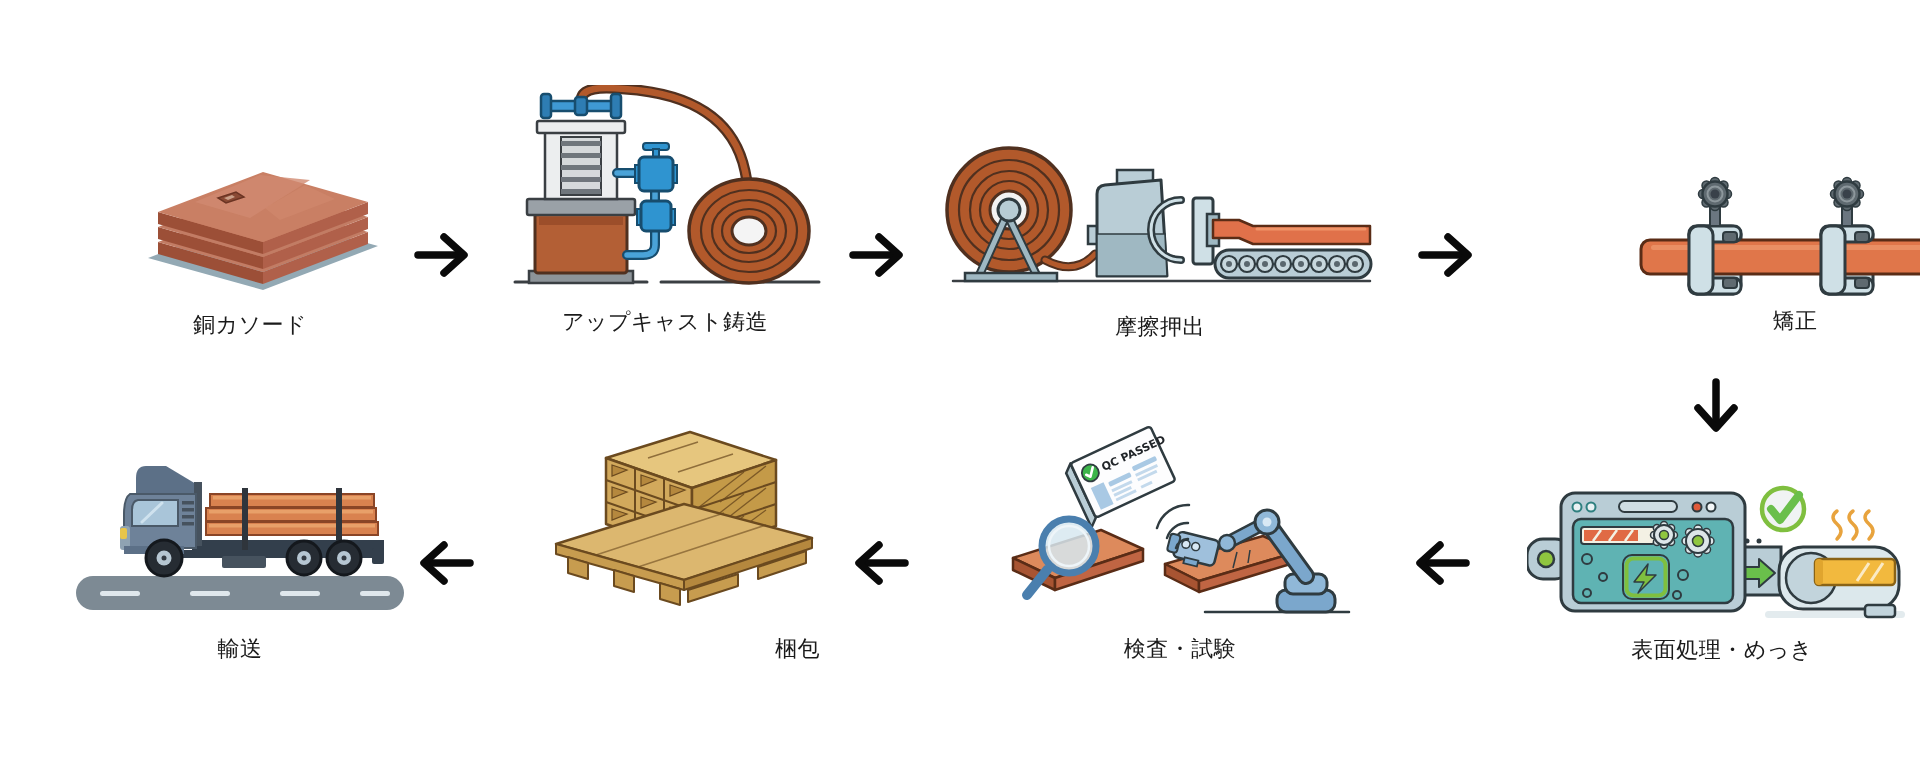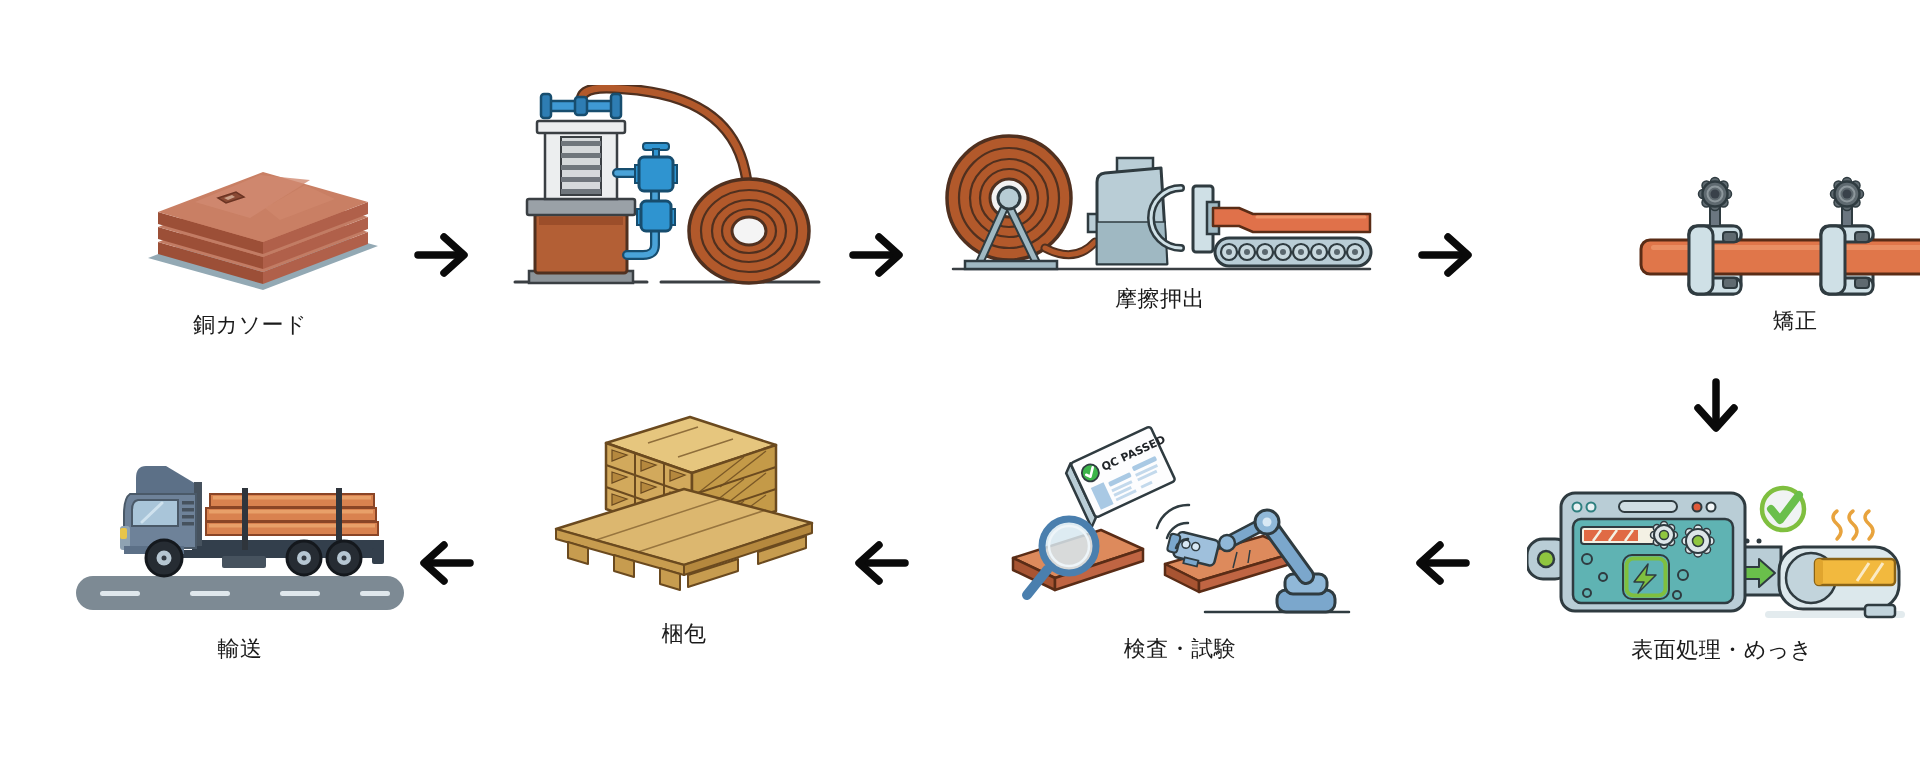--- a/index.html
+++ b/index.html
@@ -96,30 +96,31 @@
         <rect x="136" y="116" width="30" height="30" rx="5" fill="#2f94d0" stroke="#174d6e" stroke-width="3"></rect>
       </g>
       <g>
         <ellipse cx="244" cy="146" rx="60" ry="52" fill="#b2592b" stroke="#50301f" stroke-width="3.5"></ellipse>
         <ellipse cx="244" cy="146" rx="48" ry="41" fill="none" stroke="#50301f" stroke-width="2.2"></ellipse>
         <ellipse cx="244" cy="146" rx="37" ry="31" fill="none" stroke="#50301f" stroke-width="2.2"></ellipse>
         <ellipse cx="244" cy="146" rx="27" ry="22" fill="none" stroke="#50301f" stroke-width="2.2"></ellipse>
         <ellipse cx="244" cy="146" rx="17" ry="14" fill="#f4f4f4" stroke="#50301f" stroke-width="3"></ellipse>
       </g>
     </svg>
+    <div class="label">アップキャスト鋳造</div>
   </div>
 
   <div class="arrow" style="left:843px;top:226px;">
     <svg width="72" height="58" viewBox="0 0 72 58">
       <path d="M10,29 H50" stroke="#0a0a0a" stroke-width="7.5" stroke-linecap="round" fill="none"></path>
       <path d="M36,11 L56,29 L36,47" stroke="#0a0a0a" stroke-width="7.5" stroke-linecap="round" stroke-linejoin="round" fill="none"></path>
     </svg>
   </div>
 
-  <div class="step" style="left:945px;top:122px;width:430px;">
+  <div class="step" style="left:945px;top:134px;width:430px;gap:16px;">
     <svg width="430" height="152" viewBox="0 0 430 152">
       <path d="M8,147 H425" stroke="#3a3f43" stroke-width="2.5" stroke-linecap="round"></path>
       <g>
         <circle cx="64" cy="76" r="62" fill="#b2592b" stroke="#50301f" stroke-width="3.5"></circle>
         <circle cx="64" cy="76" r="50" fill="none" stroke="#50301f" stroke-width="2.2"></circle>
         <circle cx="64" cy="76" r="39" fill="none" stroke="#50301f" stroke-width="2.2"></circle>
         <circle cx="64" cy="76" r="29" fill="none" stroke="#50301f" stroke-width="2.2"></circle>
         <circle cx="64" cy="76" r="19" fill="#f2f2f2" stroke="#50301f" stroke-width="3"></circle>
       </g>
       <path d="M100,126 Q130,142 150,120" stroke="#50301f" stroke-width="9" fill="none" stroke-linecap="round"></path>
@@ -390,21 +391,21 @@
     <div class="label">検査・試験</div>
   </div>
 
   <div class="arrow" style="left:843px;top:534px;">
     <svg width="72" height="58" viewBox="0 0 72 58">
       <path d="M62,29 H22" stroke="#0a0a0a" stroke-width="7.5" stroke-linecap="round" fill="none"></path>
       <path d="M36,11 L16,29 L36,47" stroke="#0a0a0a" stroke-width="7.5" stroke-linecap="round" stroke-linejoin="round" fill="none"></path>
     </svg>
   </div>
 
-  <div class="step" style="left:548px;top:377px;width:272px;">
+  <div class="step" style="left:548px;top:392px;width:272px;align-items:flex-end;">
     <svg width="272" height="232" viewBox="0 0 272 232">
       <g>
         <polygon points="58,66 142,40 228,68 144,96" fill="#e6c67e" stroke="#6b4a1f" stroke-width="2.5" stroke-linejoin="round"></polygon>
         <path d="M100,66 L150,50 M130,80 L185,62" stroke="#6b4a1f" stroke-width="1.5" opacity="0.7"></path>
         <polygon points="58,66 144,96 144,162 58,132" fill="#d2a95c" stroke="#6b4a1f" stroke-width="2.5" stroke-linejoin="round"></polygon>
         <path d="M58,88 L144,118 M58,110 L144,140" stroke="#6b4a1f" stroke-width="2"></path>
         <path d="M87,76 V143 M116,86 V152" stroke="#6b4a1f" stroke-width="2"></path>
         <path d="M64,73 l15,5 l-15,6 z" fill="#b5883e" stroke="#6b4a1f" stroke-width="1.2"></path>
         <path d="M93,83 l15,5 l-15,6 z" fill="#b5883e" stroke="#6b4a1f" stroke-width="1.2"></path>
         <path d="M122,93 l15,5 l-15,6 z" fill="#b5883e" stroke="#6b4a1f" stroke-width="1.2"></path>

